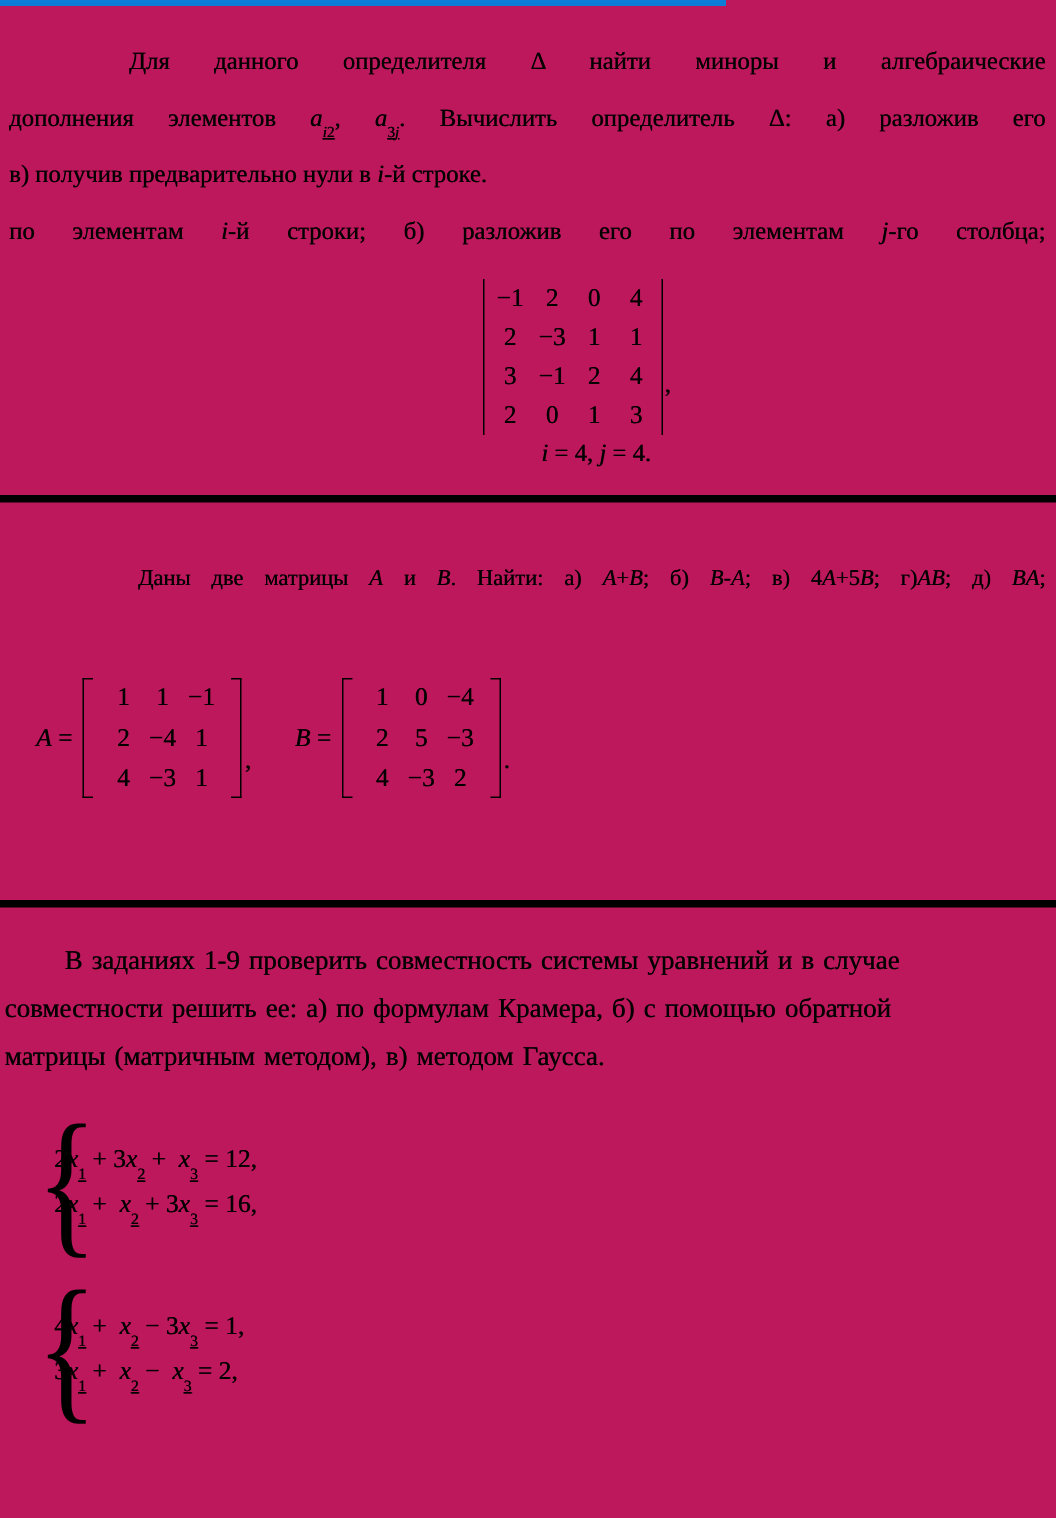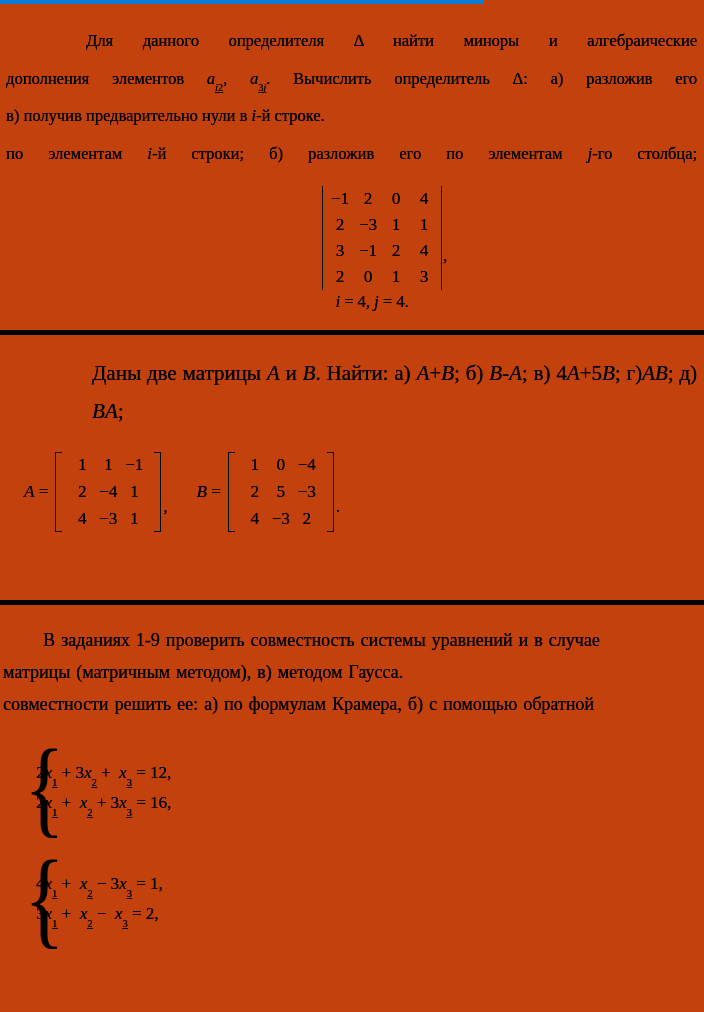--- a/index.html
+++ b/index.html
@@ -1,50 +1,50 @@
 <!DOCTYPE html>
 <html><head>
 <meta charset="utf-8">
 <style>
   html,body { margin:0; padding:0; background:#ffffff; }
   .page {
-    position:relative; width:704px; height:1012px; background:#c2410c;
+    position:relative; width:704px; height:1012px; background:#be185d;
     font-family:"Liberation Serif", serif; color:#000;
     overflow:hidden;
     text-shadow: 0.3px 0 0 rgba(0,0,0,.85);
   }
   i { font-style:italic; }
   sub { font-size:62%; line-height:0; position:relative; top:.34em;text-decoration:underline; }
   sup { font-size:62%; line-height:0; position:relative; top:-.5em; }
 
   .top-progress { position:absolute; left:0; top:0; width:484px; height:4px; background:#0c7cd6; }
 
   .par { position:absolute; }
   .p1 { left:6px;  top:22px;  width:691px; font-size:16.5px; }
-  .p2 { left:8px;  top:355px; width:689px; font-size:21px; }
+  .p2 { left:8px;  top:368px; width:689px; font-size:15px; }
   .p3 { left:3px;  top:624px; width:660px; font-size:18px; word-spacing:1.5px; }
   .p1 .ln, .p2 .ln { line-height:37.5px; }
   .p3 .ln { line-height:32px; white-space:nowrap; }
   .just { text-align:justify; text-align-last:justify; }
   .ind80 { padding-left:80px; }
   .ind84 { padding-left:84px; }
   .ind40 { padding-left:40px; }
 
   .hr { position:absolute; left:0; width:704px; height:5px; background:#000; }
   .hr1 { top:330px; }
   .hr2 { top:600px; }
 
   
   .det-wrap { position:absolute; left:322px; top:186px; display:flex; align-items:flex-start; }
   .vbar { width:0; border-left:1.6px solid #000; height:104px; }
   .det-grid { display:flex; flex-direction:column; justify-content:space-around; height:104px; padding:0 3px; font-size:17px; }
   .mrow { display:flex; }
   .det-grid .mcell { width:28px; text-align:center; }
   .det-comma { font-size:17px; margin-top:60px; margin-left:1px; }
-  .cond { position:absolute; left:310px; top:292px; width:124px; text-align:center; font-size:16.5px; line-height:20px; }
+  .cond { position:absolute; left:310px; top:292px; width:124px; text-align:right; font-size:16.5px; line-height:20px; }
 
   
   .mats { position:absolute; left:24px; top:452px; height:80px; display:flex; align-items:center; }
   .mat-group { display:flex; align-items:center; }
   .mat-label { font-size:17px; margin-right:7px; }
   .brk { width:7px; height:80px; border:1.7px solid #000; box-sizing:border-box; }
   .brk.l { border-right:none; }
   .brk.r { border-left:none; }
   .mat-grid { display:flex; flex-direction:column; justify-content:space-around; height:80px; padding:0 7px; font-size:17px; }
   .mat-grid .mcell { width:26px; text-align:center; }
@@ -163,22 +163,22 @@
         </div>
       <div class="brk r"></div>
       <div class="mat-suffix">.</div>
     </div>
   </div>
 
   <div class="hr hr2" style="background: rgb(0, 0, 0);"></div>
 
   <div class="par p3">
     <div class="ln ind40">В заданиях 1-9 проверить совместность системы уравнений и в случае</div>
+    <div class="ln">совместности решить ее: а) по формулам Крамера, б) с помощью обратной</div>
     <div class="ln">матрицы (матричным методом), в) методом Гаусса.</div>
-    <div class="ln">совместности решить ее: а) по формулам Крамера, б) с помощью обратной</div>
   </div>
 
   <div class="system sys1">
     <div class="brace">{</div>
     <div class="eqs">
         <div class="eqline">2<i>x</i><sub>1</sub> + 3<i>x</i><sub>2</sub> +  <i>x</i><sub>3</sub> = 12,</div>
         <div class="eqline">2<i>x</i><sub>1</sub> +  <i>x</i><sub>2</sub> + 3<i>x</i><sub>3</sub> = 16,</div>
       </div>
   </div>
 

